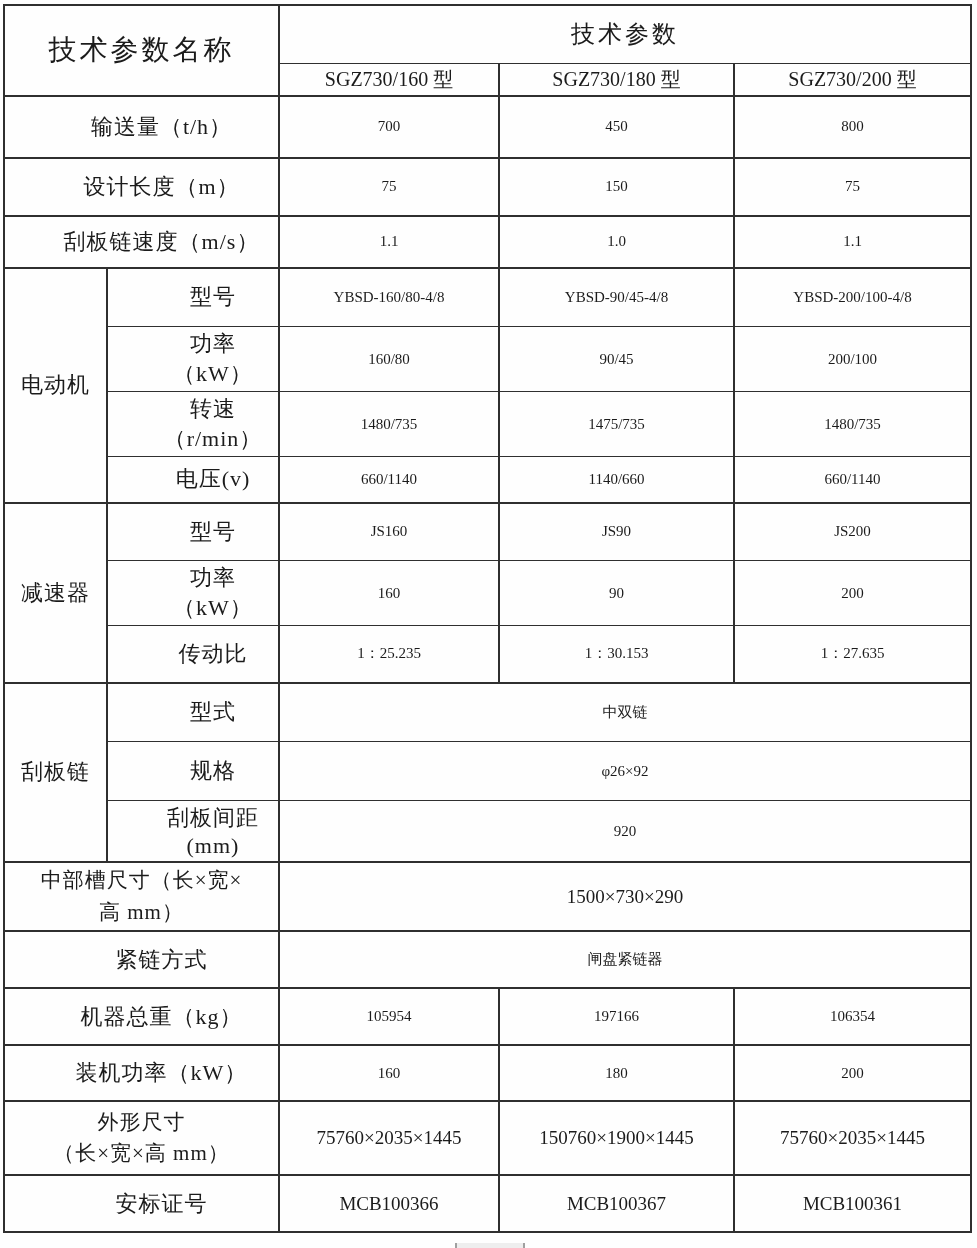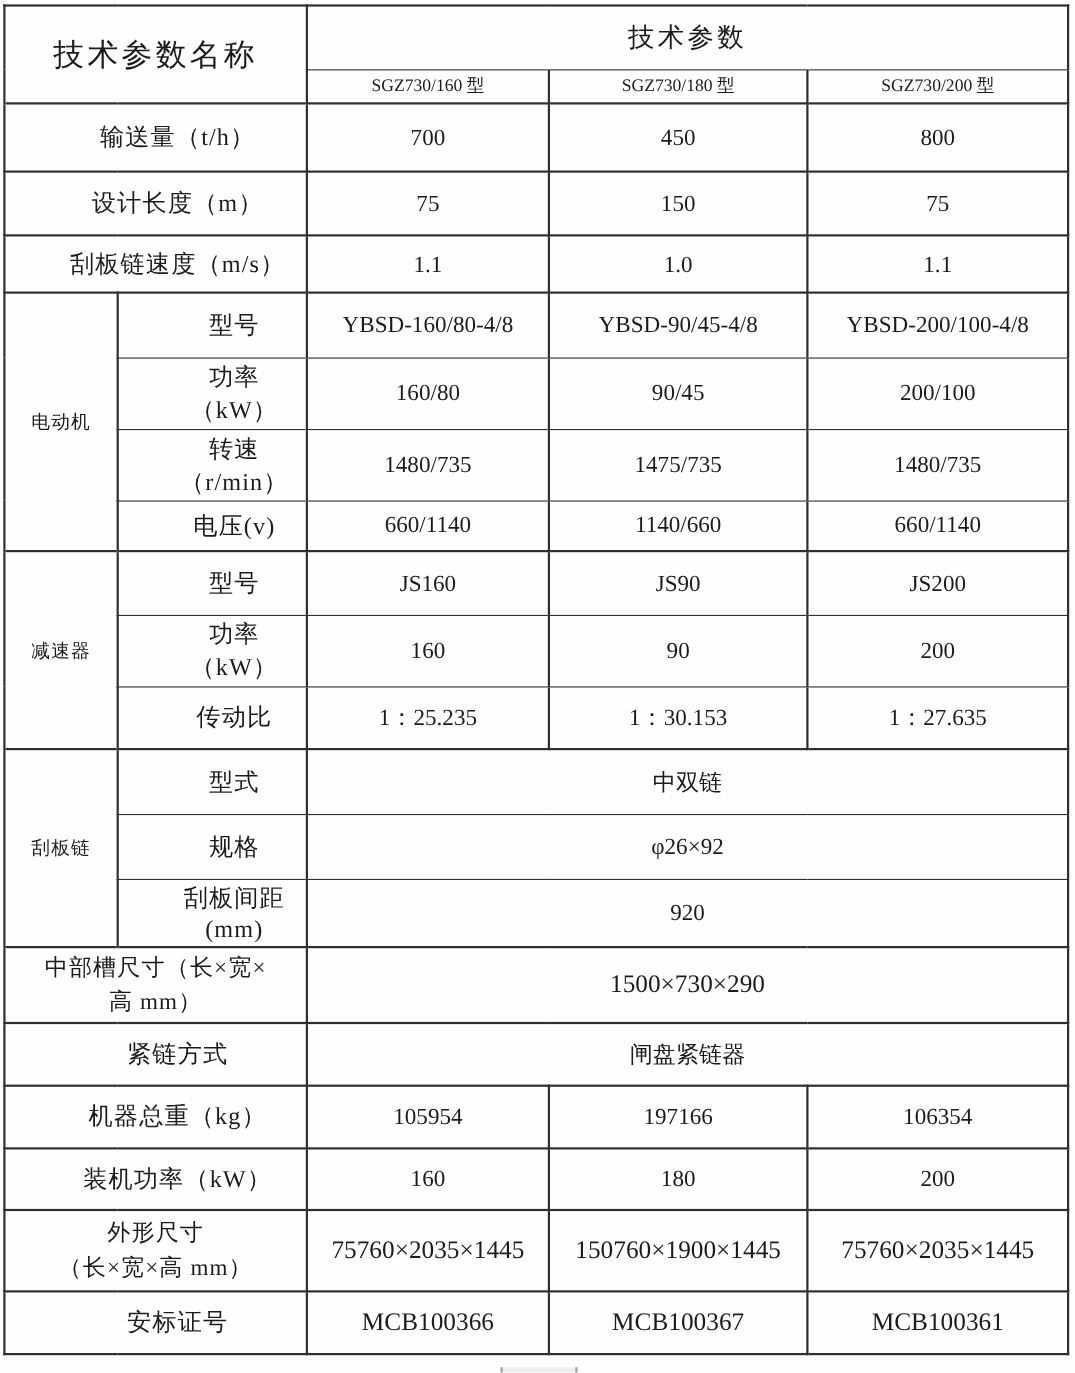--- a/index.html
+++ b/index.html
@@ -24,26 +24,26 @@
     text-align: center;
     vertical-align: middle;
     padding: 2px 4px;
     color: #1b1b1b;
     overflow: hidden;
   }
   tr.bb1 > td { border-bottom-width: 1px; }
   tr.bt1 > td { border-top-width: 1px; }
   .hdr1 { font-size: 28px; letter-spacing: 3px; }
   .hdr2 { font-size: 24px; letter-spacing: 3px; }
-  .model { font-size: 16px; }
-  .grp  { font-size: 17px; letter-spacing: 1px; }
+  .model { font-size: 20px; }
+  .grp  { font-size: 22px; letter-spacing: 1px; }
   .lbl  { font-size: 22px; letter-spacing: 1px; padding-left: 44px; }
   .lbl2 { font-size: 21px; line-height: 1.5; letter-spacing: 1px; margin-left: 45px; }
-  .val  { font-size: 21px; }
-  .vsm  { font-size: 23px; }
+  .val  { font-size: 15px; }
+  .vsm  { font-size: 19px; }
   .fragment {
     position: absolute;
     left: 455px;
     top: 1243px;
     width: 66px;
     height: 5px;
     background: #eeeeee;
     border-left: 2px solid #a0a0a0;
     border-right: 2px solid #a0a0a0;
   }

